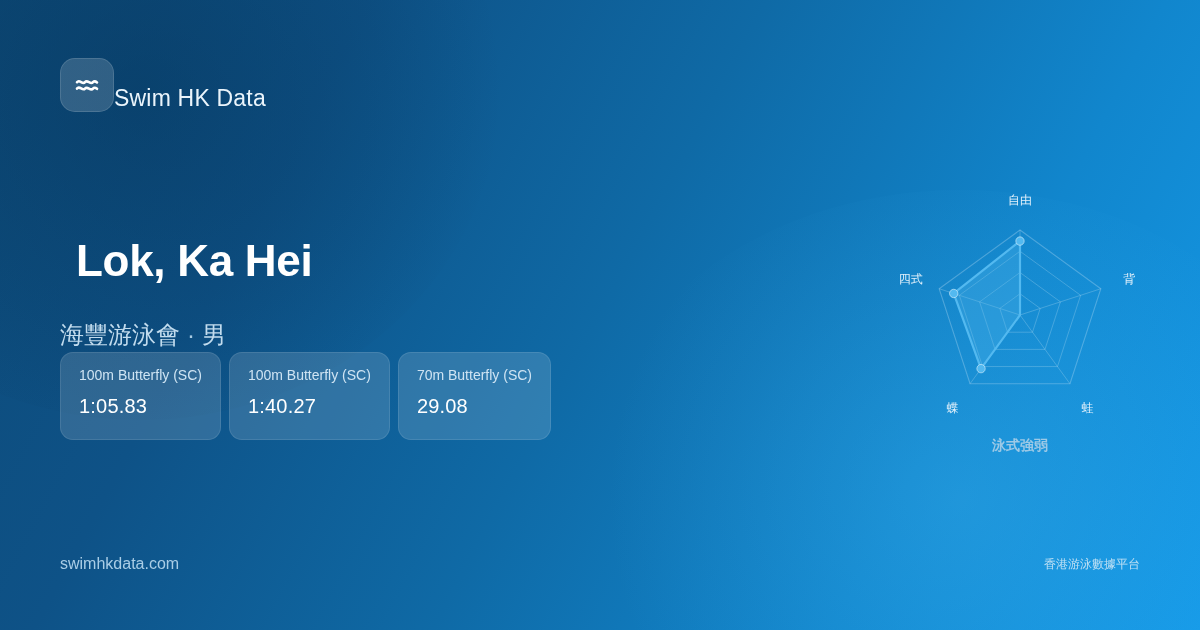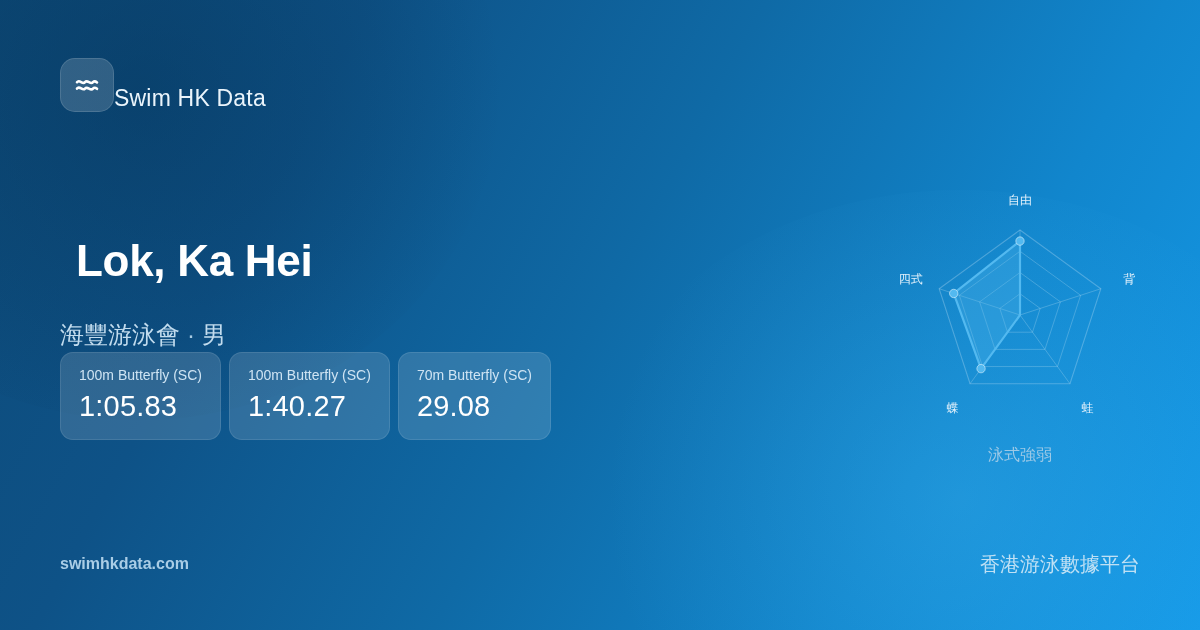--- a/index.html
+++ b/index.html
@@ -115,71 +115,71 @@
   }
   .stat-event {
     font-size: 14px;
     line-height: 18px;
     color: #cfe4f3;
     white-space: nowrap;
     font-weight: 400;
   }
   .stat-time {
     margin-top: 4px;
-    font-size: 29px;
+    font-size: 20px;
     line-height: 36px;
     color: #ffffff;
     font-weight: 400;
     letter-spacing: 0.2px;
     white-space: nowrap;
   }
 
   
   .radar-wrap {
     position: absolute;
     left: 860px;
     top: 160px;
     width: 320px;
     height: 320px;
   }
   .radar-caption {
     position: absolute;
     left: 860px;
-    top: 445px;
+    top: 435px;
     width: 320px;
     text-align: center;
-    font-size: 16px;
+    font-size: 14px;
     line-height: 20px;
     color: #9dc9e6;
-    font-weight: 400;
+    font-weight: 700;
   }
   .radar-axis-label {
     position: absolute;
     font-size: 12px;
     line-height: 20px;
     color: #e3f1fb;
     white-space: nowrap;
     font-weight: 400;
   }
 
   
   .footer-left {
     position: absolute;
     left: 60px;
     bottom: 55px;
     font-size: 16px;
     line-height: 22px;
     color: #a9cde6;
-    font-weight: 700;
+    font-weight: 400;
   }
   .footer-right {
     position: absolute;
     right: 60px;
     bottom: 55px;
-    font-size: 20px;
+    font-size: 12px;
     line-height: 22px;
     color: #bfe0f4;
     font-weight: 400;
   }
 </style>
 </head>
 <body>
 
 <div class="card-root">
   <div class="glow-2"></div>

